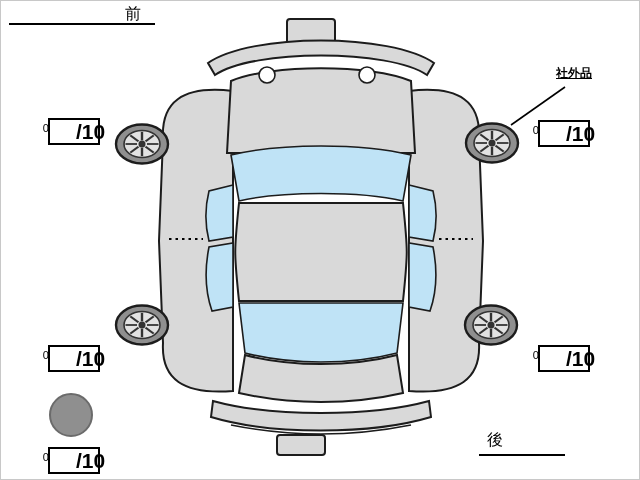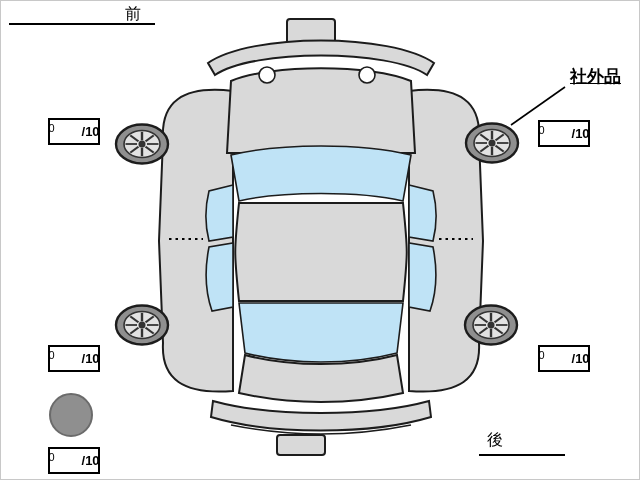--- a/index.html
+++ b/index.html
@@ -28,28 +28,28 @@
 
   .dir-label{position:absolute;font-size:16px;line-height:18px;}
   .dir-line{position:absolute;border-top:2px solid #000;height:0;}
 
   .score-box{
     position:absolute;width:52px;height:27px;background:#fff;
     border:2px solid #000;box-sizing:border-box;
     display:flex;align-items:center;justify-content:center;gap:3px;
   }
   .score-box .num{font-size:11px;transform:translateY(-4px);}
-  .score-box .den{font-size:13px;font-weight:600;margin-left:24px;}
+  .score-box .den{font-size:21px;font-weight:600;margin-left:24px;}
 
   .spare-circle{
     position:absolute;left:48px;top:392px;width:44px;height:44px;
     border-radius:50%;background:var(--wheel);border:2px solid #6b6b6b;
     box-sizing:border-box;
   }
-  .aftermarket{position:absolute;left:569px;top:64px;font-size:17px;font-weight:bold;text-decoration:underline;}
+  .aftermarket{position:absolute;left:555px;top:64px;font-size:12px;font-weight:bold;text-decoration:underline;}
 </style>
 </head>
 <body>
 
 <div class="stage">
 
   <svg class="car" viewBox="0 0 640 480" aria-hidden="true">
     <defs>
       <g id="wheelproto">
         <ellipse class="tire" rx="26" ry="19.5"></ellipse>

